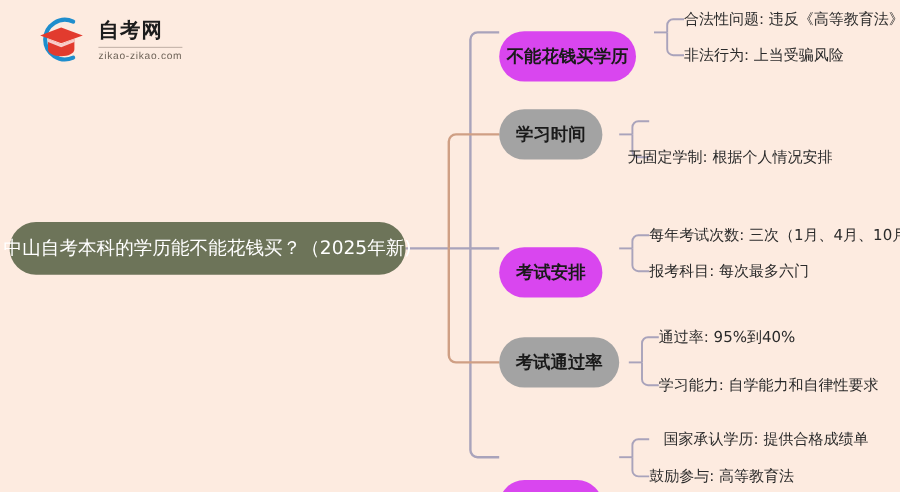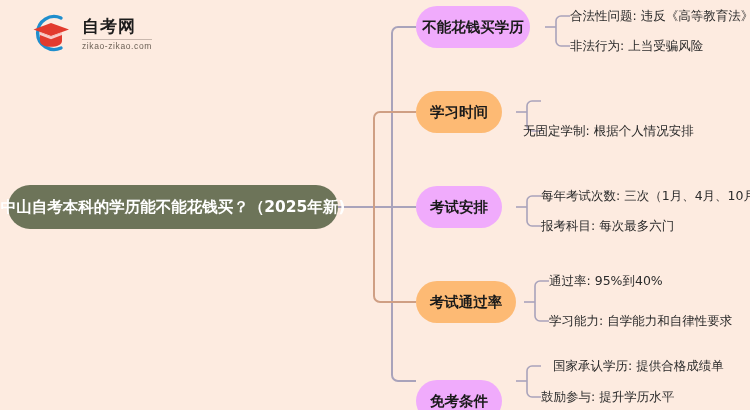--- a/index.html
+++ b/index.html
@@ -86,21 +86,21 @@
     background: #6d7459;
     border-radius: 22px;
     display: flex;
     align-items: center;
     justify-content: center;
     box-sizing: border-box;
   }
   #central-node .node-label {
     color: #ffffff;
     font-size: 15.5px;
-    font-weight: bold;
+    font-weight: normal;
     white-space: nowrap;
     font-family: "DejaVu Sans", "Liberation Sans", sans-serif;
     letter-spacing: 0px;
   }
 
   
   .branch-node {
     position: absolute;
     height: 42px;
     border-radius: 21px;
@@ -109,22 +109,22 @@
     justify-content: center;
     box-sizing: border-box;
   }
   .branch-node .node-label {
     font-size: 14.5px;
     font-weight: bold;
     color: #1a1a1a;
     white-space: nowrap;
     font-family: "DejaVu Sans", "Liberation Sans", sans-serif;
   }
-  .branch-purple { background: #f0abfc; }
-  .branch-tan    { background: #fdba74; }
+  .branch-purple { background: #d946ef; margin-top: 20px; }
+  .branch-tan    { background: #a3a3a3; }
 
   
   .leaf-item {
     position: absolute;
     font-size: 12.5px;
     color: #2b2b2b;
     white-space: nowrap;
     font-family: "DejaVu Sans", "Liberation Sans", sans-serif;
     line-height: 1;
   }
@@ -209,15 +209,15 @@
   <div class="branch-node branch-tan" style="left:416px; top:281px; width:100px;">
     <span class="node-label">考试通过率</span>
   </div>
   <div class="leaf-item" style="left:549px; top:275px;">通过率: 95%到40%</div>
   <div class="leaf-item" style="left:549px; top:315px;">学习能力: 自学能力和自律性要求</div>
 
   <div class="branch-node branch-purple" style="left:416px; top:380px; width:86px;">
     <span class="node-label">免考条件</span>
   </div>
   <div class="leaf-item" style="left:553px; top:360px;">国家承认学历: 提供合格成绩单</div>
-  <div class="leaf-item" style="left:541px; top:391px;">鼓励参与: 提升学历水平</div>
+  <div class="leaf-item" style="left:541px; top:391px;">鼓励参与: 高等教育法</div>
 
 </div>
 
 </body></html>

